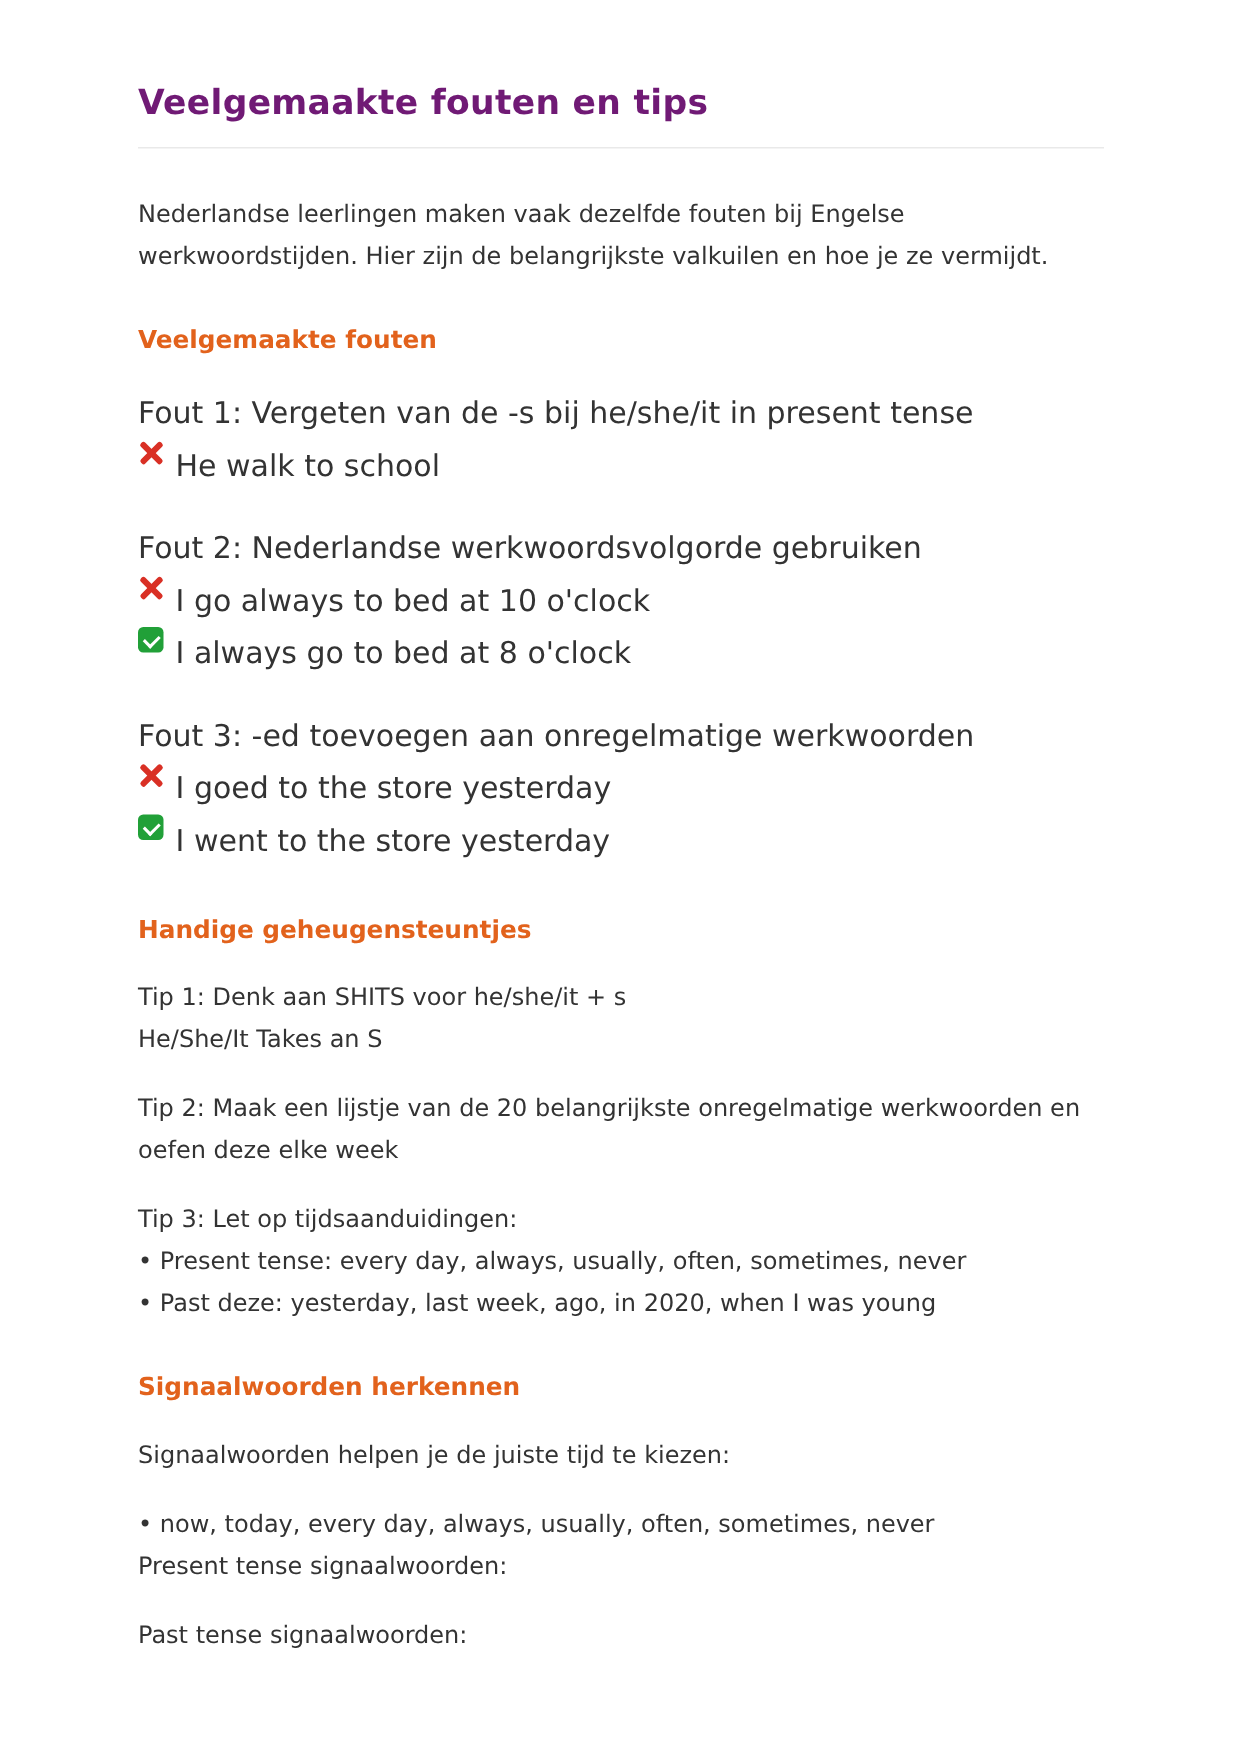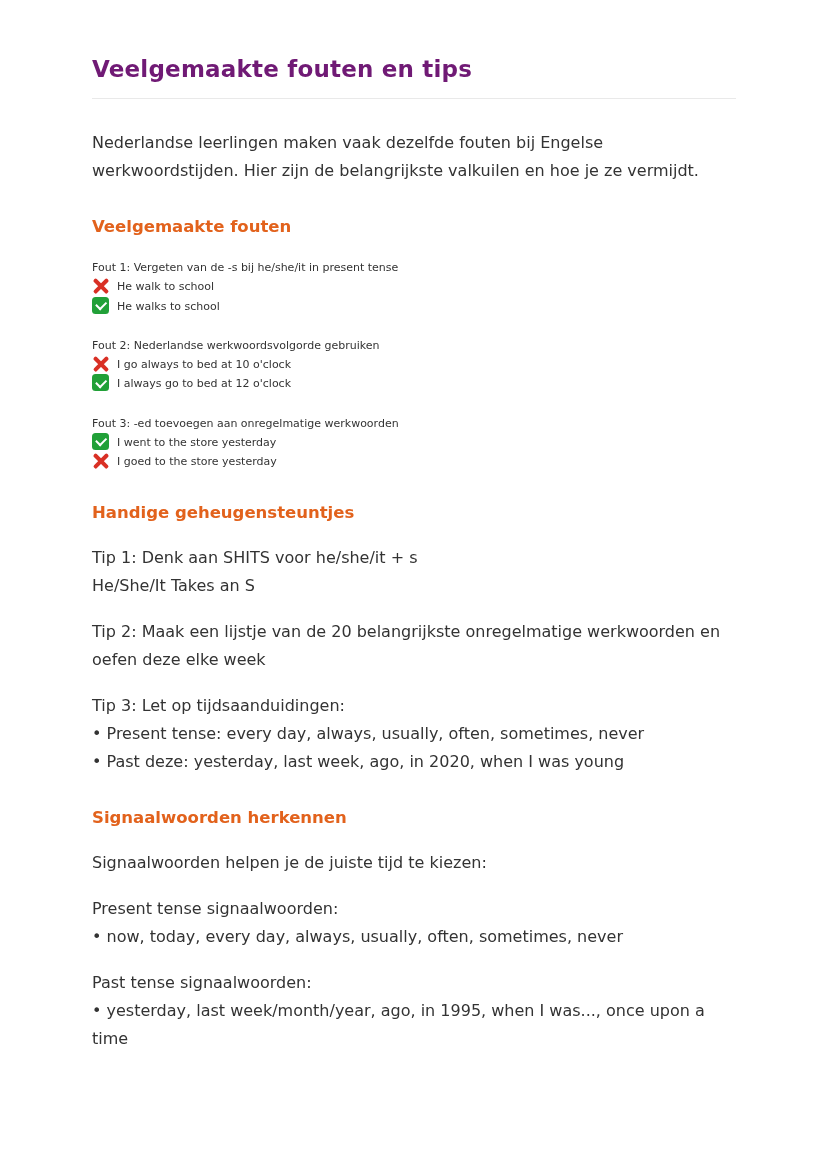--- a/index.html
+++ b/index.html
@@ -38,21 +38,21 @@
   h2.section-heading {
     color: #e2621c;
     font-size: 16.5px;
     font-weight: 700;
     margin: 32px 0 22px 0;
   }
   .example-block {
     margin: 0 0 20px 0;
   }
   .example-block .line {
-    font-size: 11px;
+    font-size: 20px;
     line-height: 1.75;
     margin: 0;
   }
   .icon-line {
     display: flex;
     align-items: flex-start;
   }
   
   .cross-mark {
     position: relative;
@@ -115,47 +115,43 @@
   <p class="body-text">Nederlandse leerlingen maken vaak dezelfde fouten bij Engelse werkwoordstijden. Hier zijn de belangrijkste valkuilen en hoe je ze vermijdt.</p>
 
   <h2 class="section-heading">Veelgemaakte fouten</h2>
 
   <div class="example-block">
     <p class="line">Fout 1: Vergeten van de -s bij he/she/it in present tense</p>
     <p class="line icon-line">
       <span class="cross-mark"></span>
       <span>He walk to school</span>
     </p>
-    <p class="line icon-line">
-      <span class="check-mark"></span>
-      <span>He walks to school</span>
-    </p>
   </div>
 
   <div class="example-block">
     <p class="line">Fout 2: Nederlandse werkwoordsvolgorde gebruiken</p>
     <p class="line icon-line">
       <span class="cross-mark"></span>
       <span>I go always to bed at 10 o'clock</span>
     </p>
     <p class="line icon-line">
       <span class="check-mark"></span>
-      <span>I always go to bed at 12 o'clock</span>
+      <span>I always go to bed at 8 o'clock</span>
     </p>
   </div>
 
   <div class="example-block">
     <p class="line">Fout 3: -ed toevoegen aan onregelmatige werkwoorden</p>
     <p class="line icon-line">
+      <span class="cross-mark"></span>
+      <span>I goed to the store yesterday</span>
+    </p>
+    <p class="line icon-line">
       <span class="check-mark"></span>
       <span>I went to the store yesterday</span>
-    </p>
-    <p class="line icon-line">
-      <span class="cross-mark"></span>
-      <span>I goed to the store yesterday</span>
     </p>
   </div>
 
   <h2 class="section-heading">Handige geheugensteuntjes</h2>
 
   <div class="para-group">
     <p class="line">Tip 1: Denk aan SHITS voor he/she/it + s</p>
     <p class="line">He/She/It Takes an S</p>
   </div>
 
@@ -165,22 +161,21 @@
     <p class="line">Tip 3: Let op tijdsaanduidingen:</p>
     <p class="line">• Present tense: every day, always, usually, often, sometimes, never</p>
     <p class="line">• Past deze: yesterday, last week, ago, in 2020, when I was young</p>
   </div>
 
   <h2 class="section-heading">Signaalwoorden herkennen</h2>
 
   <p class="body-text">Signaalwoorden helpen je de juiste tijd te kiezen:</p>
 
   <div class="para-group">
+    <p class="line">• now, today, every day, always, usually, often, sometimes, never</p>
     <p class="line">Present tense signaalwoorden:</p>
-    <p class="line">• now, today, every day, always, usually, often, sometimes, never</p>
   </div>
 
   <div class="para-group">
     <p class="line">Past tense signaalwoorden:</p>
-    <p class="line">• yesterday, last week/month/year, ago, in 1995, when I was..., once upon a time</p>
   </div>
 
 </div>
 
 </body></html>

